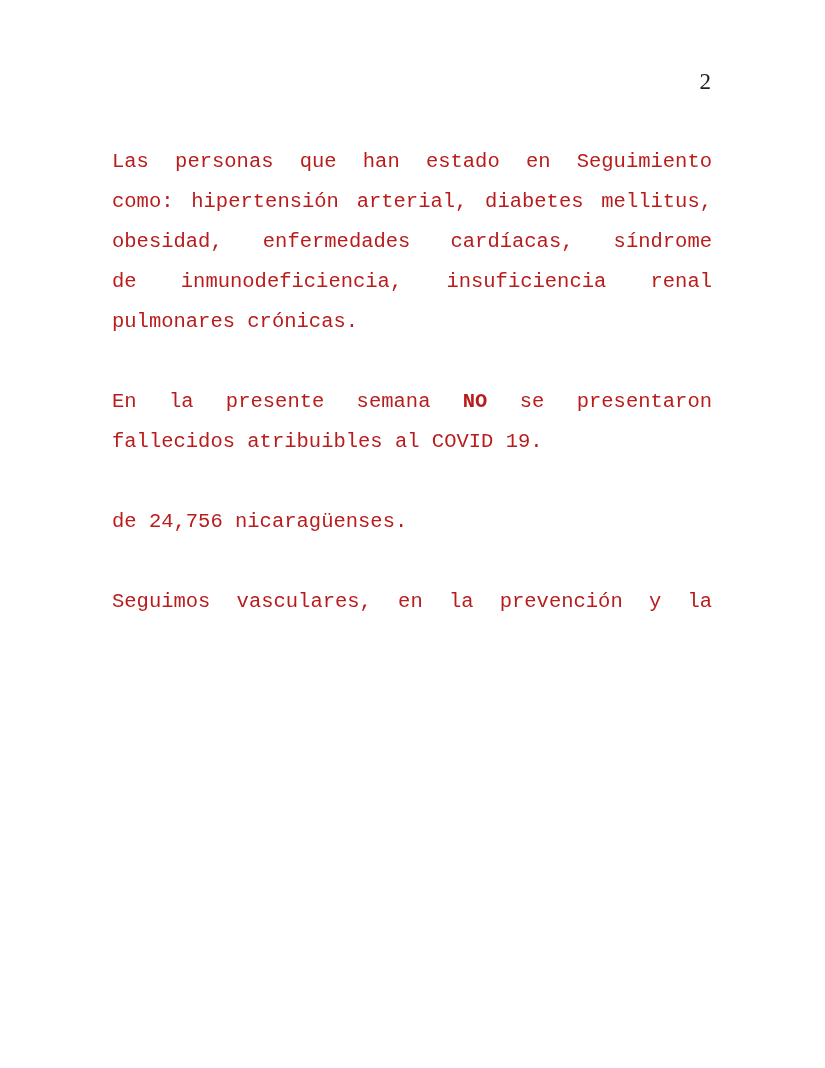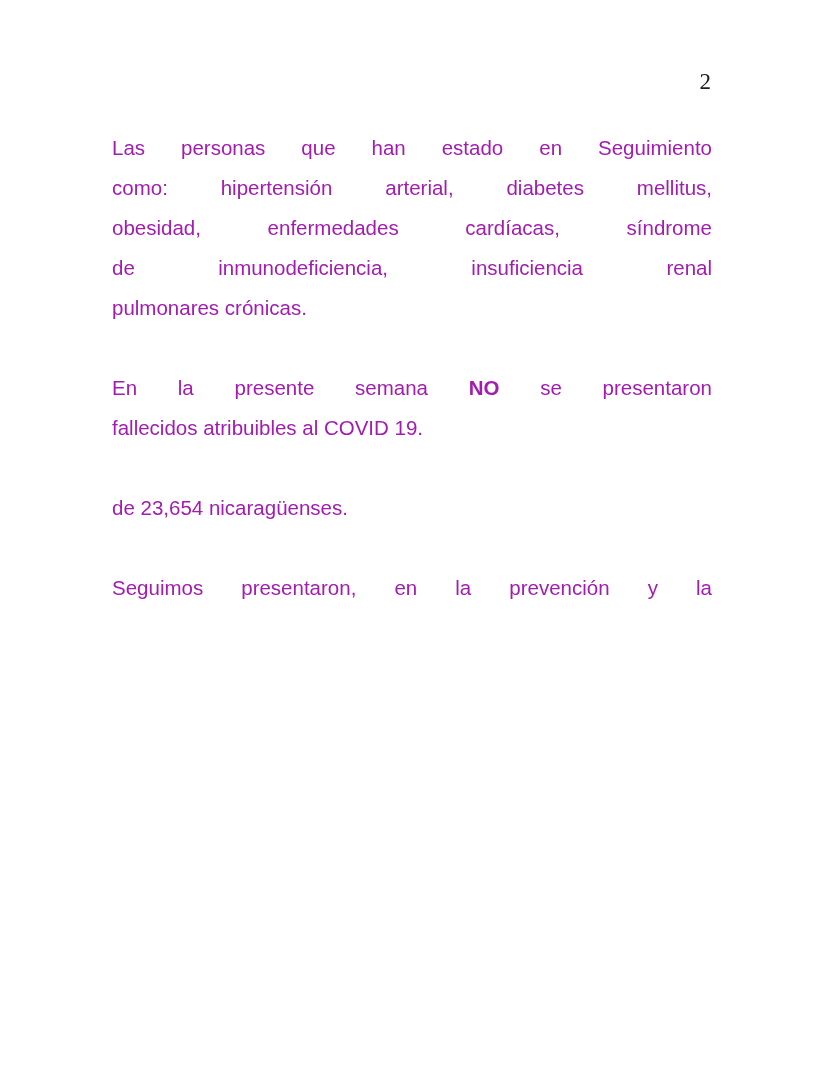--- a/index.html
+++ b/index.html
@@ -19,26 +19,26 @@
     top: 70px;
     right: 114px;
     font-family: "Liberation Serif", "DejaVu Serif", serif;
     font-size: 23px;
     line-height: 1;
     color: #1e1e1e;
   }
   .body-text {
     position: absolute;
     left: 112px;
-    top: 128px;
+    top: 142px;
     width: 600px;
-    font-family: Liberation Sans, sans-serif;
+    font-family: Liberation Mono, monospace;
     font-size: 20.5px;
     line-height: 40px;
-    color: #a21caf;
+    color: #b91c1c;
   }
   .paragraph {
     margin: 0 0 40px 0;
   }
   .paragraph:last-child {
     margin-bottom: 0;
   }
   
   .jline {
     text-align: justify;
@@ -70,21 +70,21 @@
       <div class="jline">de inmunodeficiencia, insuficiencia renal</div>
       <div class="lline">pulmonares crónicas.</div>
     </div>
 
     <div class="paragraph">
       <div class="jline"><span>En la presente semana</span> <span class="bold-word">NO</span> <span>se presentaron</span></div>
       <div class="lline">fallecidos atribuibles al COVID 19.</div>
     </div>
 
     <div class="paragraph">
-      <div class="lline">de 23,654 nicaragüenses.</div>
+      <div class="lline">de 24,756 nicaragüenses.</div>
     </div>
 
     <div class="paragraph">
-      <div class="jline">Seguimos presentaron, en la prevención y la</div>
+      <div class="jline">Seguimos vasculares, en la prevención y la</div>
     </div>
 
   </div>
 </div>
 
 </body></html>

